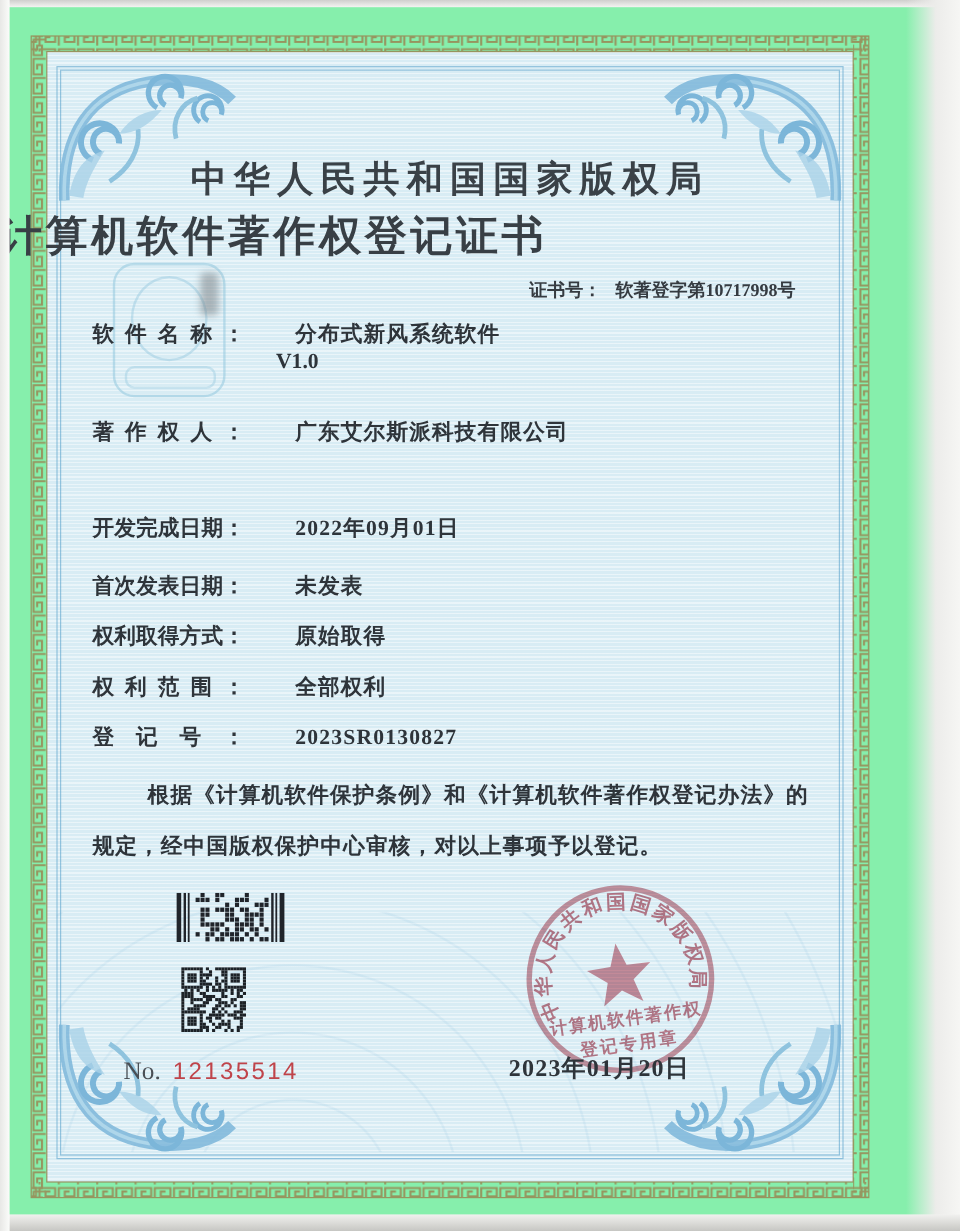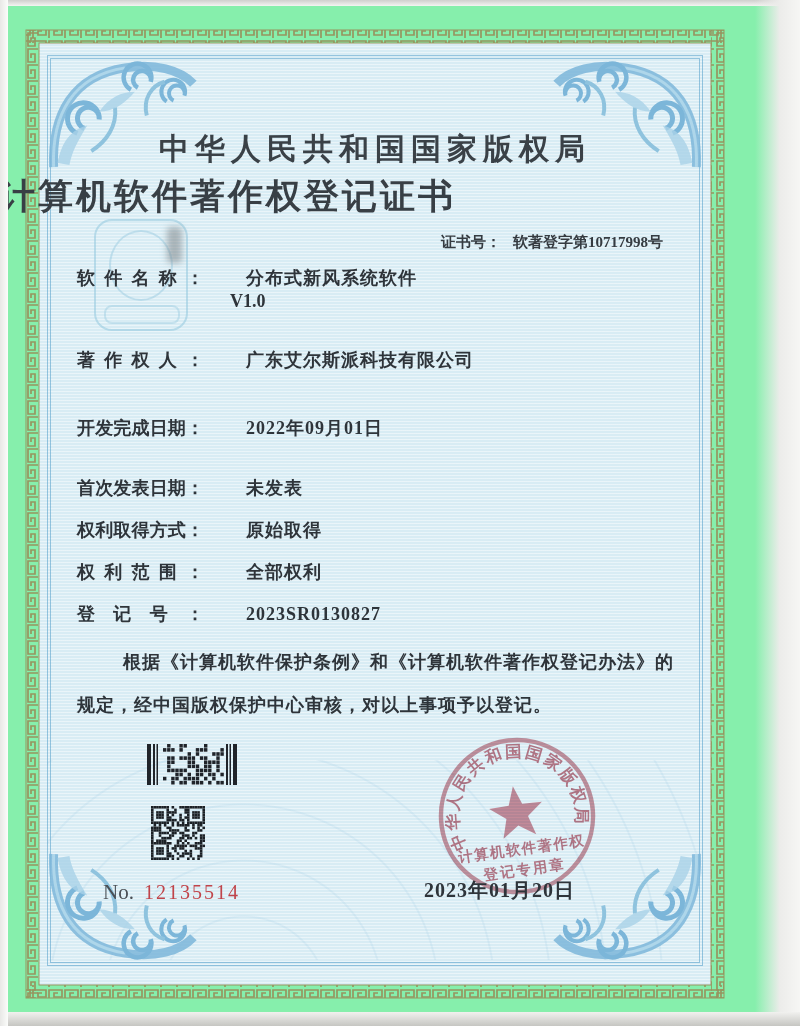--- a/index.html
+++ b/index.html
@@ -34,21 +34,21 @@
   .authority{position:absolute;left:0;top:129px;width:750px;text-align:center;
     font:700 30px "Liberation Serif",serif;letter-spacing:6px;color:#3a4147}
   .cert-title{position:absolute;left:0;top:173px;width:750px;text-align:left;
     font:700 35px "Liberation Serif",serif;letter-spacing:3px;color:#383f45}
   .certno{position:absolute;top:233px;right:137px;font:700 15px "Liberation Serif",serif;color:#353b41;white-space:nowrap}
   .certno .v{margin-left:12px}
 
   .row{position:absolute;left:77px;color:#2e343a;font:700 18px "Liberation Serif",serif;white-space:nowrap}
   .flabel{display:inline-block;width:127px;text-align:justify;text-align-last:justify}
   .fvalue{margin-left:42px;letter-spacing:1px}
-  .r0{top:266px}.r0b{top:291px;left:230px}.r1{top:348px}.r2{top:416px}.r3{top:476px}
+  .r0{top:266px}.r0b{top:291px;left:230px}.r1{top:348px}.r2{top:428px}.r3{top:476px}
   .r4{top:518px}.r5{top:560px}.r6{top:602px}
 
   .stmt{position:absolute;left:77px;width:640px;color:#2e343a;white-space:nowrap;
     font:700 18px "Liberation Serif",serif;letter-spacing:1px}
   .stmt1{top:650px;padding-left:46px}
   .stmt2{top:693px}
 
   
   .emblem{position:absolute;left:94px;top:219px;width:94px;height:112px;
     border:2px solid rgba(148,200,222,.55);border-radius:18px}
@@ -58,21 +58,21 @@
     border:2px solid rgba(148,200,222,.4);border-radius:8px}
   .smudge{position:absolute;left:167px;top:227px;width:15px;height:36px;
     background:rgba(118,123,127,.5);filter:blur(3px);border-radius:4px}
 
   .barcode{position:absolute;left:147px;top:744px}
   .qr{position:absolute;left:151px;top:806px}
 
   .seal{position:absolute;left:431px;top:730px;width:172px;height:172px;mix-blend-mode:multiply;opacity:.92}
 
   .serial{position:absolute;left:103px;top:880px;font:400 21px "Liberation Serif",serif;color:#4a4f55;white-space:nowrap}
-  .serial .num{color:#c0444a;font-family:Liberation Serif, serif;font-size:20px;letter-spacing:2px;margin-left:10px}
+  .serial .num{color:#c0444a;font-family:Liberation Sans, sans-serif;font-size:20px;letter-spacing:2px;margin-left:10px}
   .issue-date{position:absolute;left:424px;top:877px;font:700 20px "Liberation Serif",serif;color:#2e343a;letter-spacing:1px}
 </style>
 </head>
 <body>
 
 <div class="scan">
 
   <div class="panel"></div>
   <div class="panel-waves"></div>
   <div class="rule"></div>

